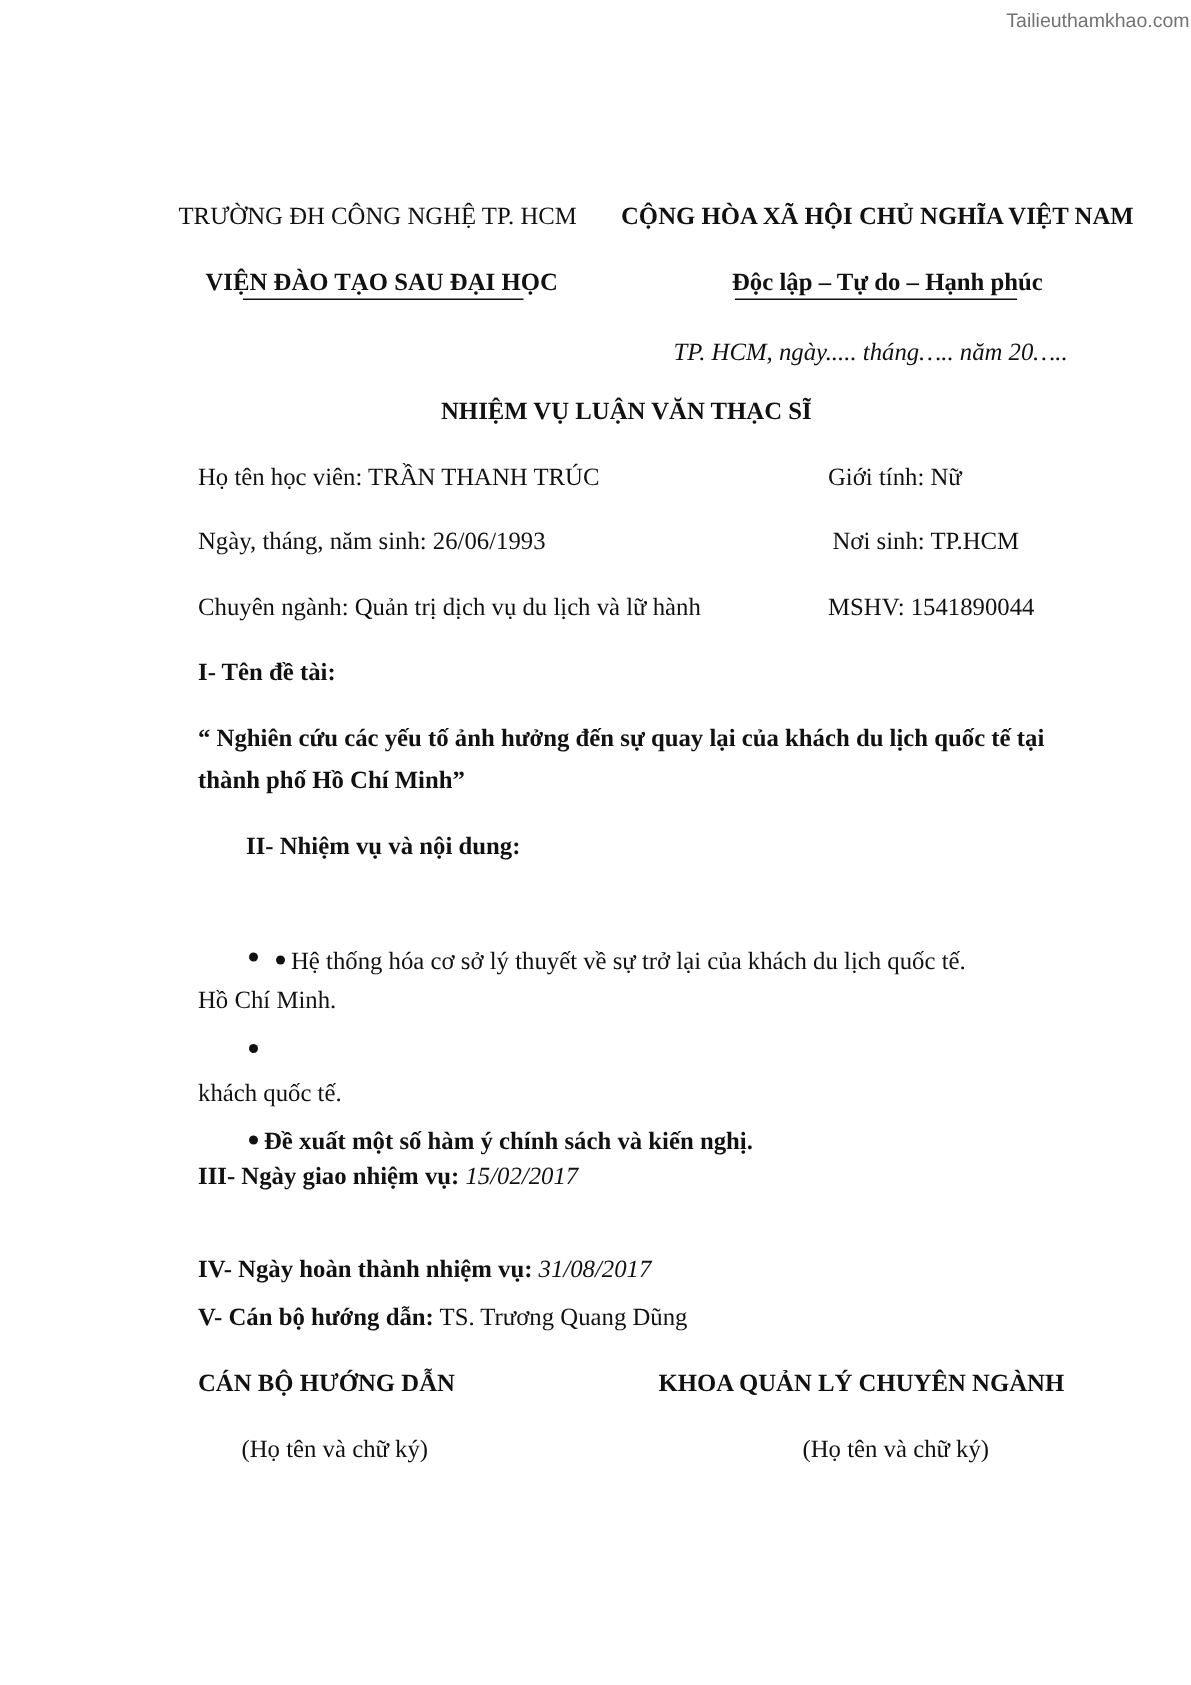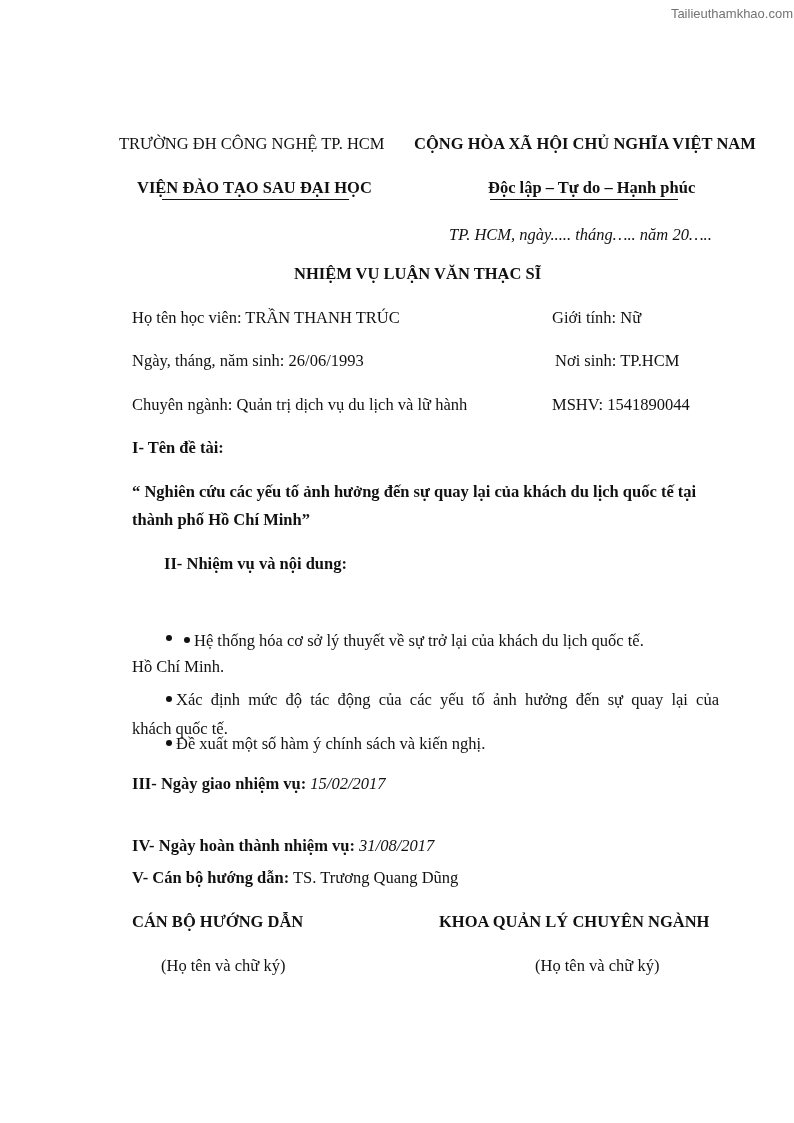--- a/index.html
+++ b/index.html
@@ -55,25 +55,25 @@
 <div class="abs" style="left:184px; top:599px;margin-top:32px;">
   <span class="dot"></span><span>Hệ thống hóa cơ sở lý thuyết về sự trở lại của khách du lịch quốc tế.</span>
 </div>
 
 <div class="bullet-line justify" style="top:629px; padding-left:35px; box-sizing:border-box;">
   <span class="dot"></span>
 </div>
 <div class="abs" style="left:132px; top:657px;">Hồ Chí Minh.</div>
 
 <div class="bullet-line justify" style="top:690px; padding-left:35px; box-sizing:border-box;">
-  <span class="dot"></span><span>Xác định mức độ tác động của các yếu tố ảnh hưởng đến sự quay lại của</span>
+  <span class="dot"></span>
 </div>
 <div class="abs" style="left:132px; top:719px;">khách quốc tế.</div>
 
-<div class="abs" style="left:166px; top:734px;">
+<div class="abs" style="left:166px; top:751px;font-weight:bold;">
   <span class="dot"></span><span>Đề xuất một số hàm ý chính sách và kiến nghị.</span>
 </div>
 
 <div class="abs" style="left:132px; top:774px;">
   <span class="bold">III- Ngày giao nhiệm vụ:</span>
   <span class="italic">15/02/2017</span>
 </div>
 
 <div class="abs" style="left:132px; top:825px;margin-top:11px;">
   <span class="bold">IV- Ngày hoàn thành nhiệm vụ:</span>

